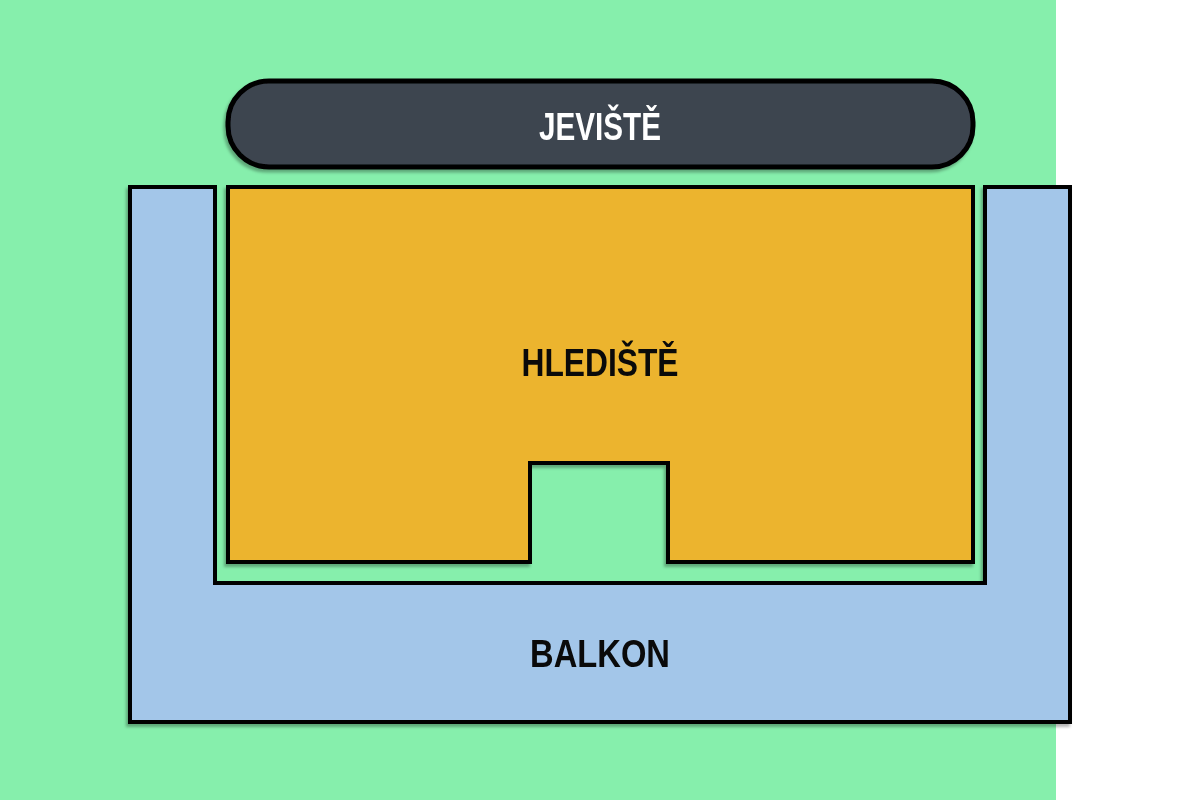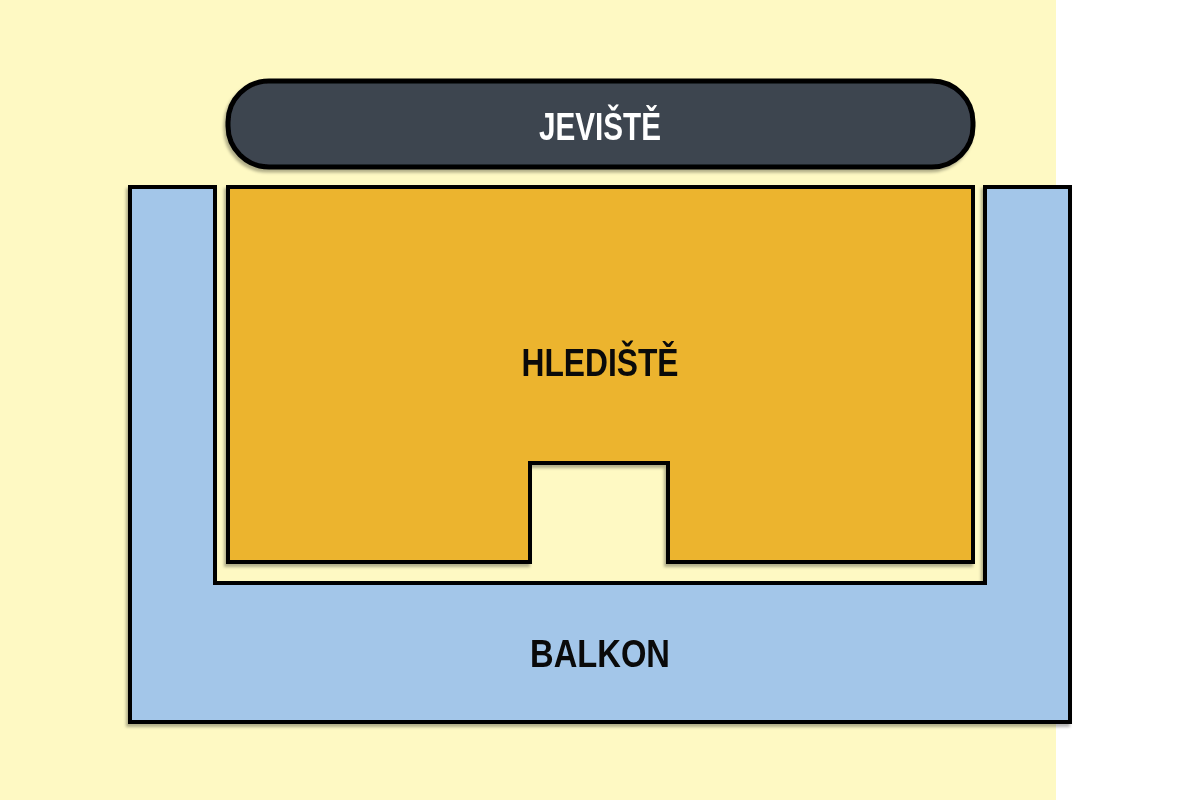--- a/index.html
+++ b/index.html
@@ -7,21 +7,21 @@
     padding: 0;
     width: 1200px;
     height: 800px;
     background: #ffffff;
     overflow: hidden;
   }
   .canvas {
     position: relative;
     width: 1056px;
     height: 800px;
-    background: #fef9c3;
+    background: #86efac;
     text-align: center;
   }
   svg {
     display: block;
   }
   .region-label {
     font-family: "Liberation Sans", sans-serif;
     font-weight: 700;
     font-size: 39px;
     letter-spacing: 0px;

